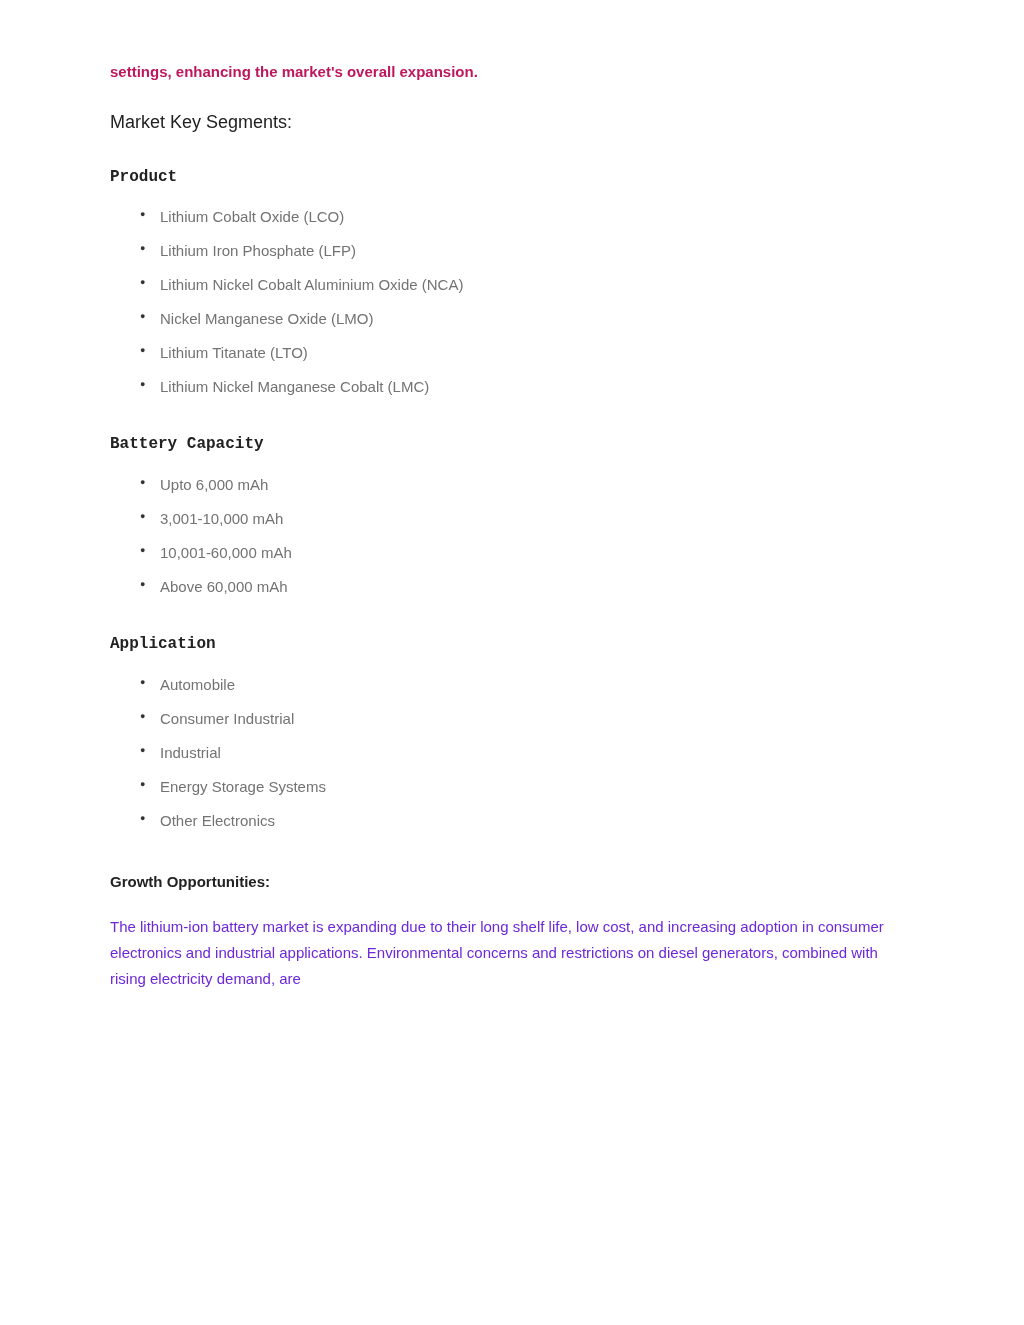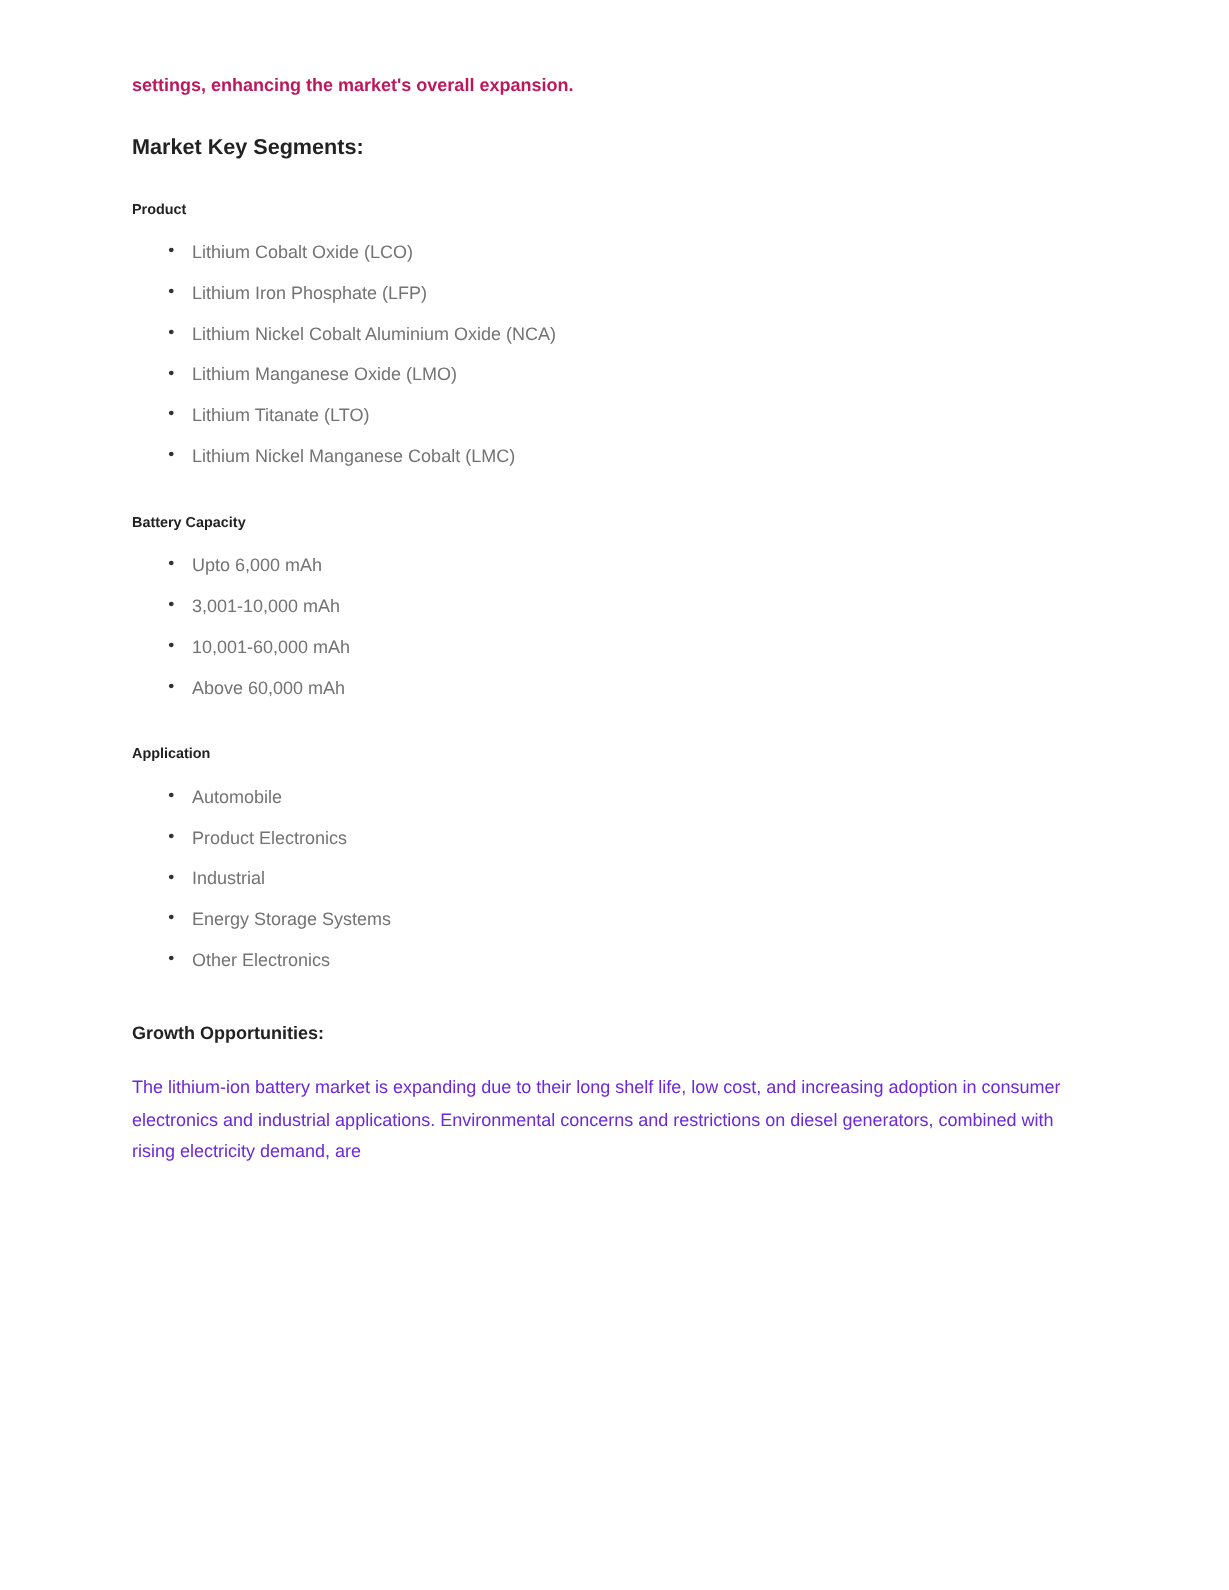--- a/index.html
+++ b/index.html
@@ -20,29 +20,30 @@
     }
 
     .intro-text {
       margin-bottom: 24px;
       color: #be185d;
       font-weight: bold;
     }
 
     .section-title {
       font-size: 18px;
-      font-weight: 700;
+      font-weight: 400;
       margin-bottom: 20px;
     }
 
     .subsection-title {
-      font-size: 12px;
+      font-size: 16px;
       font-weight: 700;
       margin-top: 28px;
       margin-bottom: 10px;
+      font-family: Liberation Mono, monospace;
     }
 
     ul {
       list-style: none;
       padding-left: 30px;
       margin-bottom: 8px;
     }
 
     ul li {
       position: relative;
@@ -76,36 +77,36 @@
 
 <p class="intro-text">settings, enhancing the market's overall expansion.</p>
 
 <h2 class="section-title">Market Key Segments:</h2>
 
 <h3 class="subsection-title">Product</h3>
 <ul>
   <li>Lithium Cobalt Oxide (LCO)</li>
   <li>Lithium Iron Phosphate (LFP)</li>
   <li>Lithium Nickel Cobalt Aluminium Oxide (NCA)</li>
-  <li>Lithium Manganese Oxide (LMO)</li>
+  <li>Nickel Manganese Oxide (LMO)</li>
   <li>Lithium Titanate (LTO)</li>
   <li>Lithium Nickel Manganese Cobalt (LMC)</li>
 </ul>
 
 <h3 class="subsection-title">Battery Capacity</h3>
 <ul>
   <li>Upto 6,000 mAh</li>
   <li>3,001-10,000 mAh</li>
   <li>10,001-60,000 mAh</li>
   <li>Above 60,000 mAh</li>
 </ul>
 
 <h3 class="subsection-title">Application</h3>
 <ul>
   <li>Automobile</li>
-  <li>Product Electronics</li>
+  <li>Consumer Industrial</li>
   <li>Industrial</li>
   <li>Energy Storage Systems</li>
   <li>Other Electronics</li>
 </ul>
 
 <h3 class="growth-title">Growth Opportunities:</h3>
 <p class="growth-text">The lithium-ion battery market is expanding due to their long shelf life, low cost, and increasing adoption in consumer electronics and industrial applications. Environmental concerns and restrictions on diesel generators, combined with rising electricity demand, are</p>
 
 </body></html>

